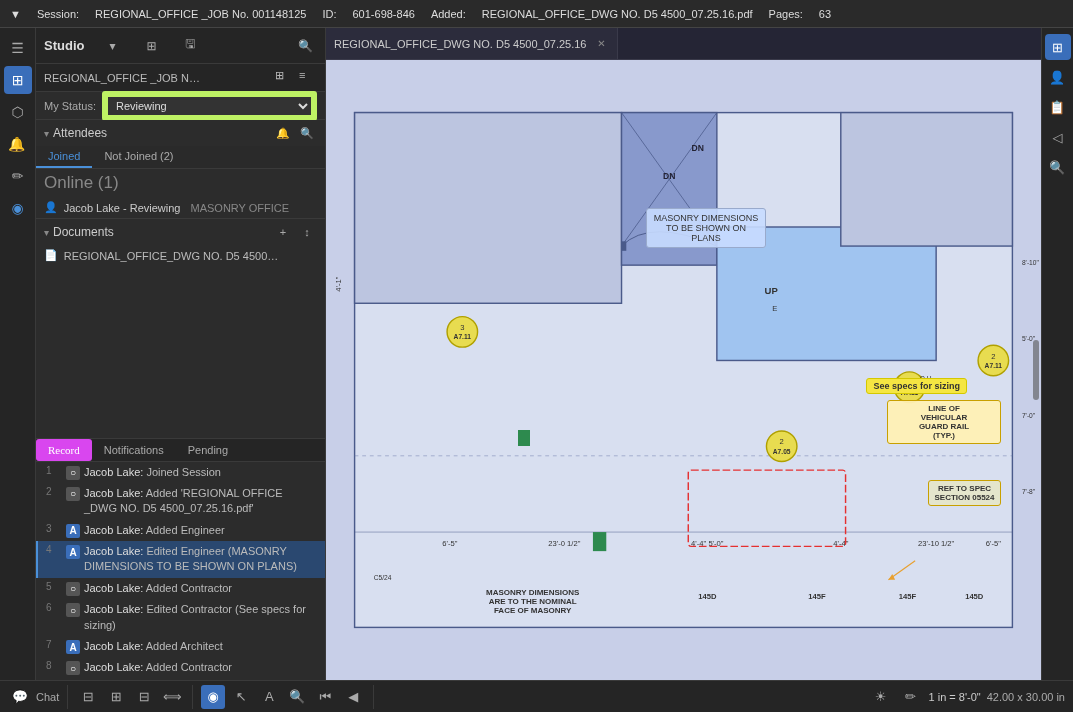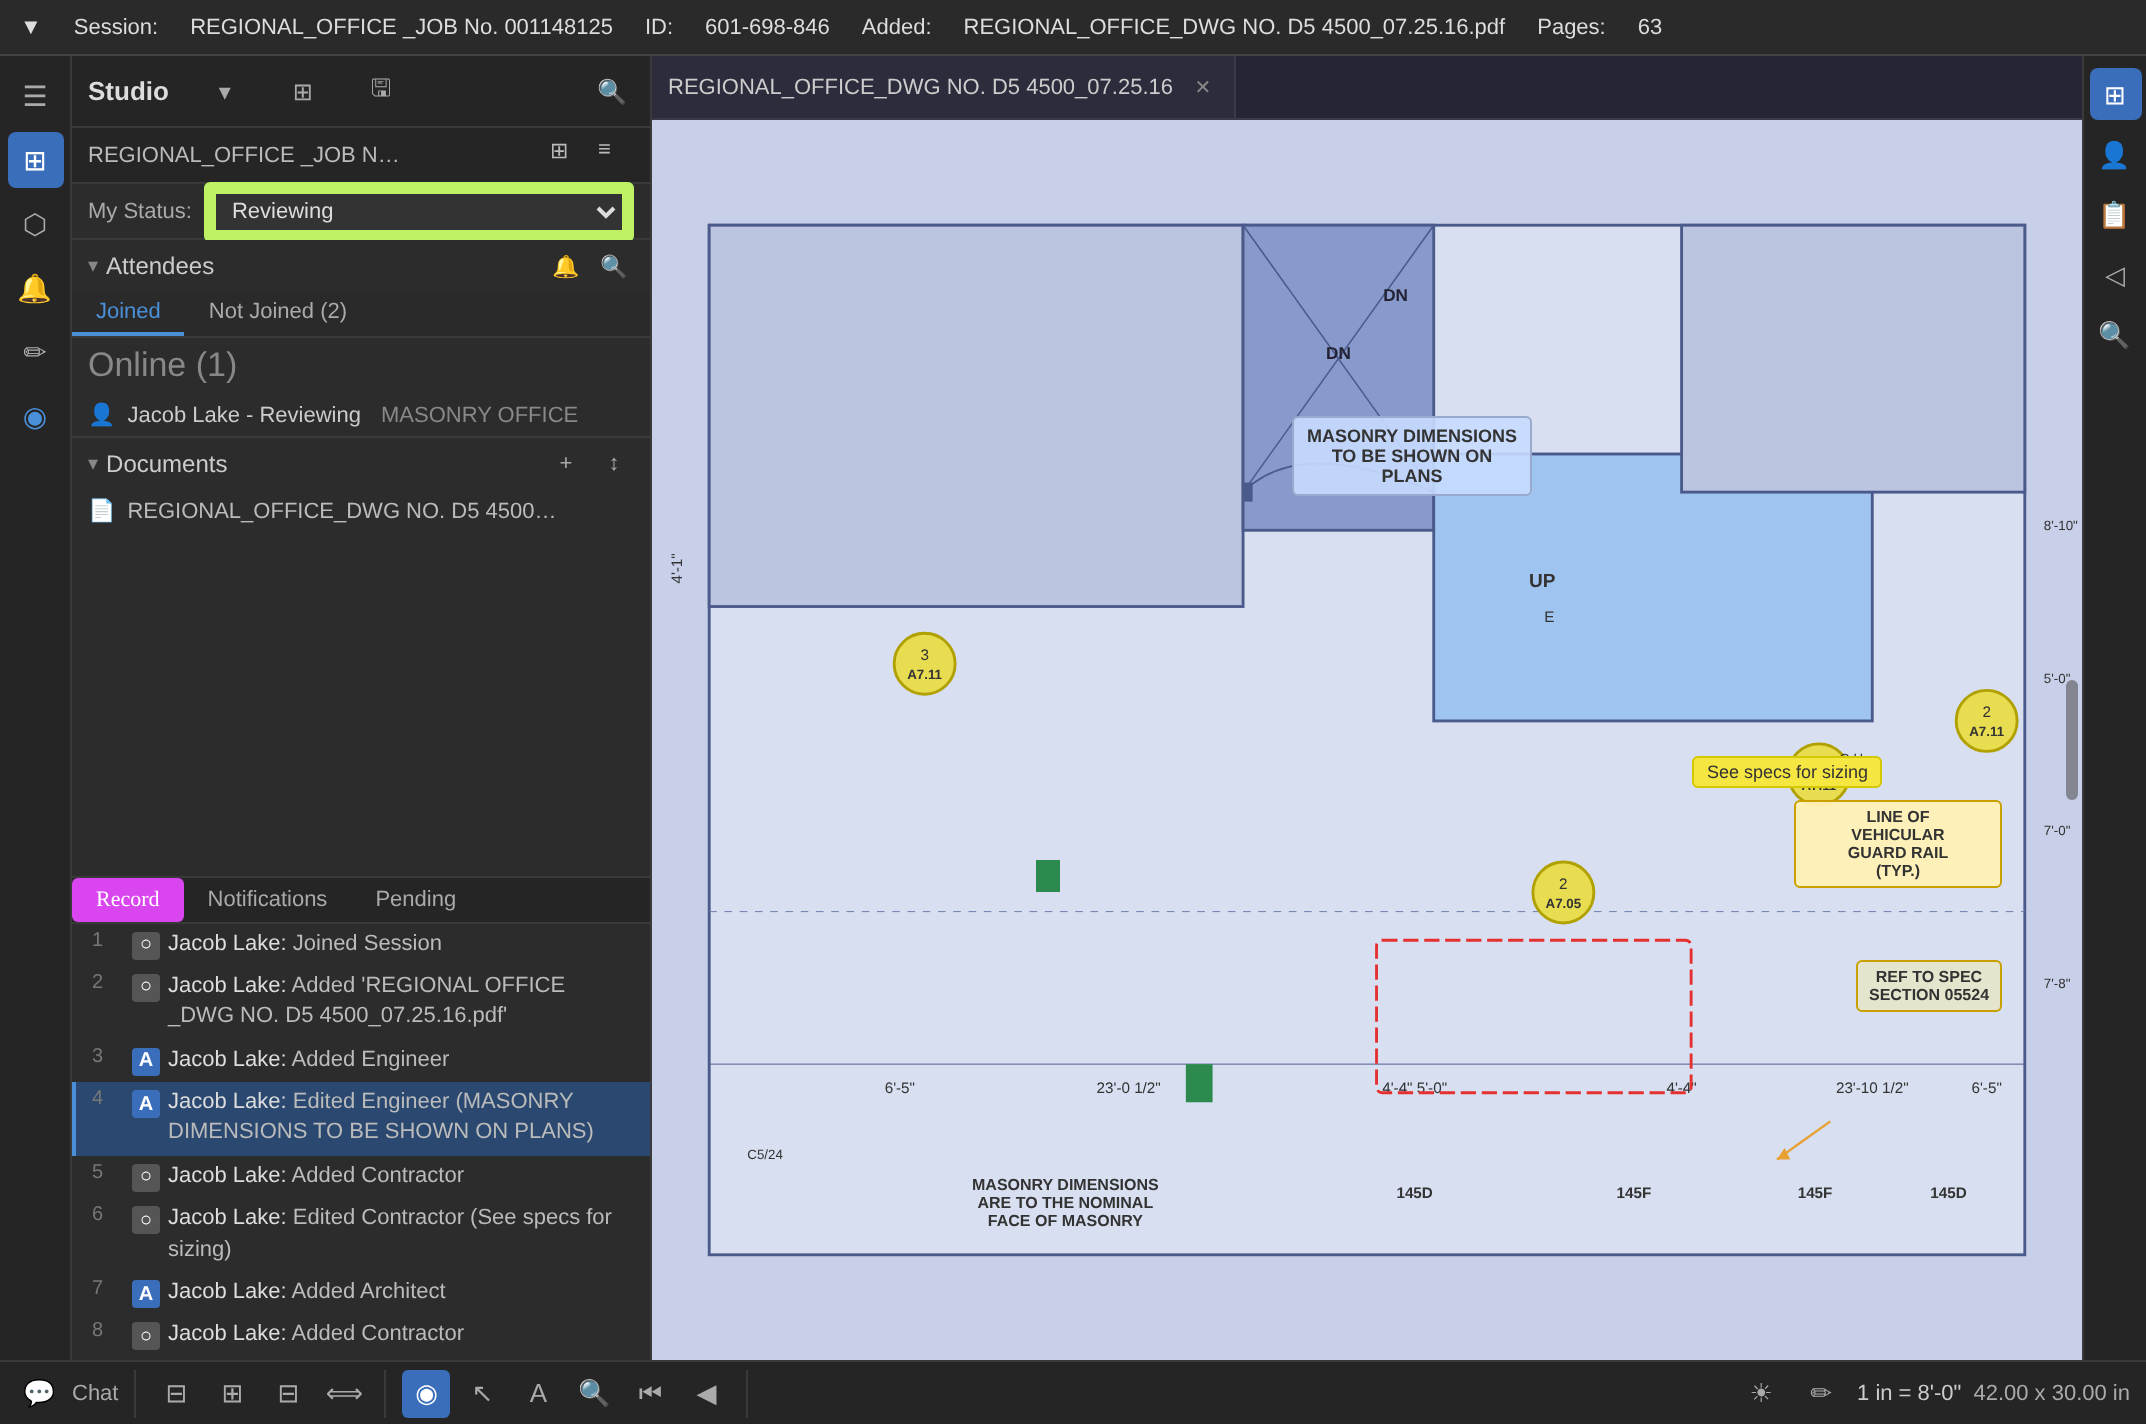--- a/index.html
+++ b/index.html
@@ -353,21 +353,21 @@
       overflow: hidden;
       text-overflow: ellipsis;
       max-width: 160px;
     }
     .info-box {
       position: absolute;
       background: rgba(200, 220, 255, 0.9);
       border: 1px solid #99aacc;
       border-radius: 3px;
       font-size: 9px;
-      font-weight: bold;
+      font-weight: normal;
       padding: 4px 6px;
       color: #333;
       text-align: center;
       pointer-events: none;
     }
     .guard-rail-box {
       position: absolute;
       background: rgba(255, 240, 180, 0.95);
       border: 1px solid #c8a000;
       border-radius: 3px;
@@ -649,26 +649,26 @@
       </svg>
 
       
       <div class="info-box" style="left:320px;top:148px;width:120px;">
         <span>MASONRY DIMENSIONS
 TO BE SHOWN ON
 PLANS</span>
       </div>
 
       
-      <div class="specs-label" style="right:100px;top:318px;">
+      <div class="specs-label" style="right:74px;top:318px;font-weight:bold;">
         <span>See specs for sizing</span>
       </div>
 
       
-      <div class="guard-rail-box" style="right:40px;top:340px;width:104px;">LINE OF<br>VEHICULAR<br>GUARD RAIL<br>(TYP.)</div>
+      <div class="guard-rail-box" style="right:40px;top:340px;width:114px;">LINE OF<br>VEHICULAR<br>GUARD RAIL<br>(TYP.)</div>
 
       
       <div class="guard-rail-box" style="right:40px;top:420px;width:73px;background:rgba(230,230,200,0.9);text-align:center;">REF TO SPEC<br>SECTION 05524</div>
 
       
       <div style="position:absolute;left:160px;bottom:65px;font-size:8px;color:#333;font-weight:bold;text-align:center;pointer-events:none;">MASONRY DIMENSIONS<br>ARE TO THE NOMINAL<br>FACE OF MASONRY</div>
 
       
       <div class="green-marker" style="left:192px;top:370px;"></div>
 

